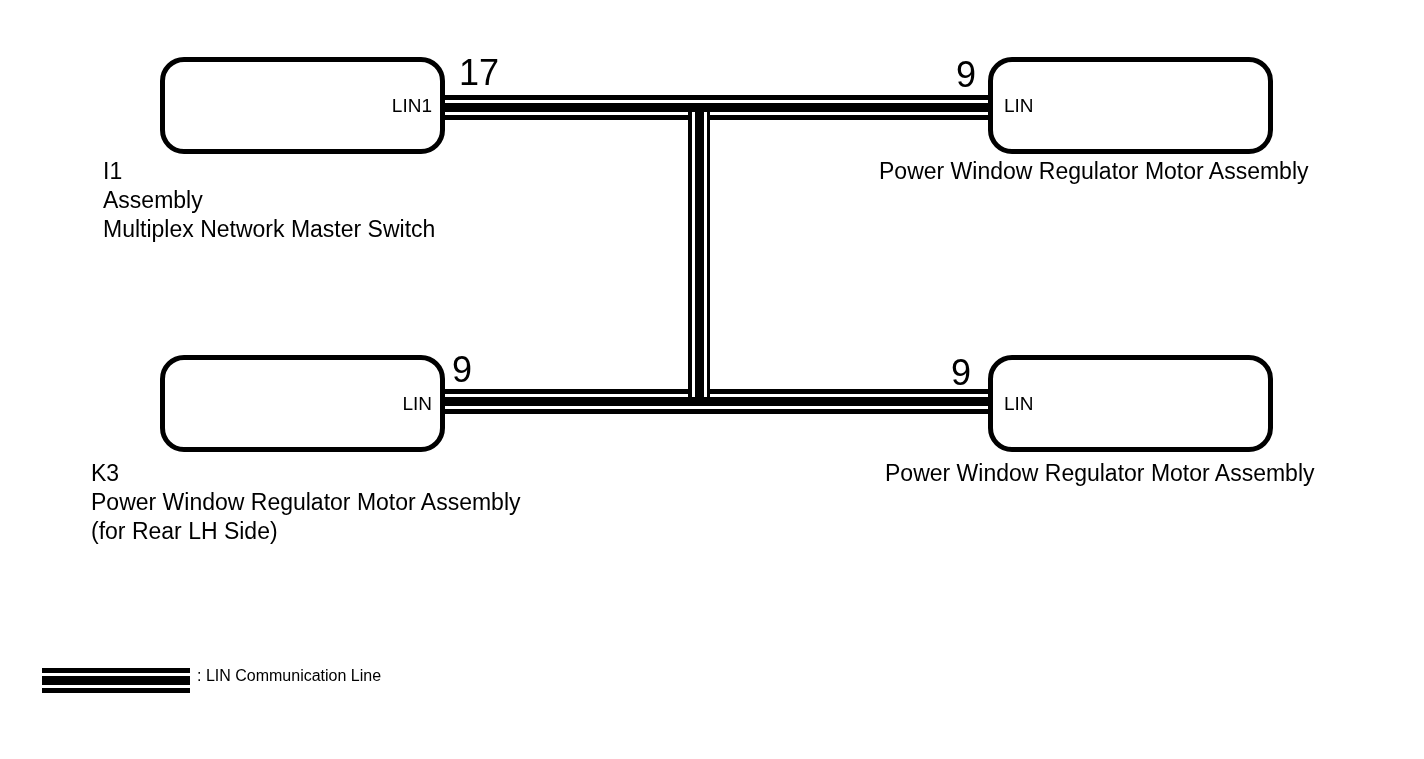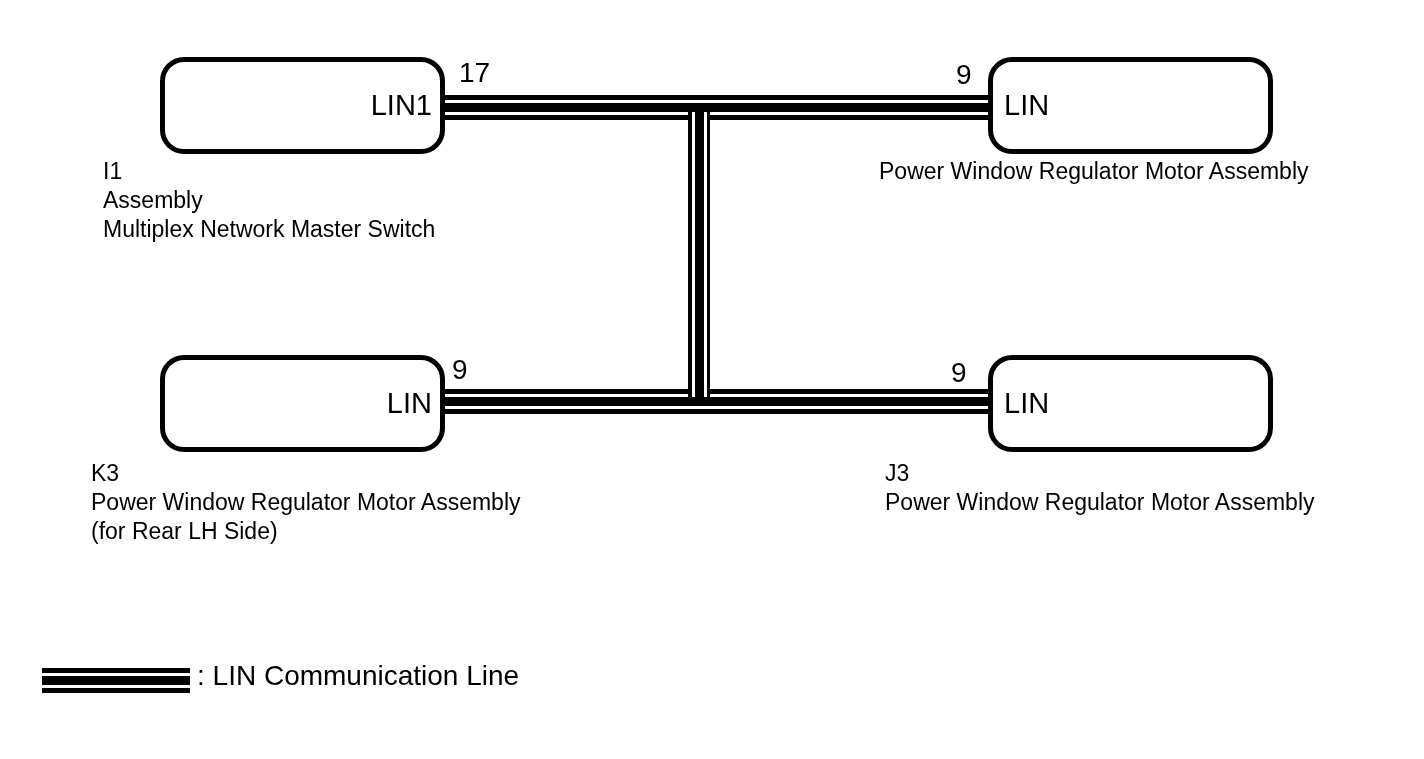--- a/index.html
+++ b/index.html
@@ -24,49 +24,49 @@
     position:absolute; left:688px; top:112px; width:22px; height:285px; z-index:2;
     background:linear-gradient(to right,
       var(--ink,#000) 0 4px, var(--bg,#fff) 4px 7px,
       var(--ink,#000) 7px 16px, var(--bg,#fff) 16px 19px,
       var(--ink,#000) 19px 22px);
   }
   
   .box {
     position:absolute; width:285px; height:97px; z-index:3;
     background:var(--bg,#fff); border:5px solid var(--ink,#000); border-radius:24px;
-    display:flex; align-items:center; font-size:29px;
+    display:flex; align-items:center; font-size:19px;
   }
   .box.align-right { justify-content:flex-end; padding-right:8px; }
   .box.align-left  { justify-content:flex-start; padding-left:11px; }
   #box-master          { left:160px; top:57px; }
   #box-front-passenger { left:988px; top:57px; }
   #box-rear-lh         { left:160px; top:355px; }
   #box-rear-rh         { left:988px; top:355px; }
   
-  .pin { position:absolute; font-size:28px; line-height:30px; z-index:4; }
+  .pin { position:absolute; font-size:36px; line-height:30px; z-index:4; }
   #pin-master          { left:459px; top:58px; }
   #pin-front-passenger { left:956px; top:60px; }
   #pin-rear-lh         { left:452px; top:355px; }
   #pin-rear-rh         { left:951px; top:358px; }
   
   .node-label { position:absolute; font-size:23px; line-height:29px; z-index:4; }
   #label-master          { left:103px; top:157px; }
   #label-front-passenger { left:879px; top:157px; }
   #label-rear-lh         { left:75px;  top:459px;margin-left:16px; }
   #label-rear-rh         { left:885px; top:459px; }
   
   .legend-swatch {
     position:absolute; left:42px; top:668px; width:148px; height:25px; z-index:1;
     background:linear-gradient(to bottom,
       var(--ink,#000) 0 5px, var(--bg,#fff) 5px 8px,
       var(--ink,#000) 8px 17px, var(--bg,#fff) 17px 20px,
       var(--ink,#000) 20px 25px);
   }
-  .legend-label { position:absolute; left:197px; top:661px; font-size:28px; line-height:30px; }
+  .legend-label { position:absolute; left:197px; top:661px; font-size:16px; line-height:30px; }
 </style>
 </head>
 <body>
 
 <div class="canvas">
 
   <div class="wire-h" id="wire-top"></div>
   <div class="wire-h" id="wire-bottom"></div>
   <div class="wire-v" id="wire-vertical"></div>
 
@@ -95,20 +95,19 @@
   </div>
   <div class="node-label" id="label-front-passenger">
     <div>Power Window Regulator Motor Assembly</div>
   </div>
   <div class="node-label" id="label-rear-lh">
     <div>K3</div>
     <div>Power Window Regulator Motor Assembly</div>
     <div>(for Rear LH Side)</div>
   </div>
   <div class="node-label" id="label-rear-rh">
-    <div>J3</div>
     <div>Power Window Regulator Motor Assembly</div>
   </div>
 
   <div class="legend-swatch"></div>
   <div class="legend-label">: LIN Communication Line</div>
 
 </div>
 
 </body></html>

